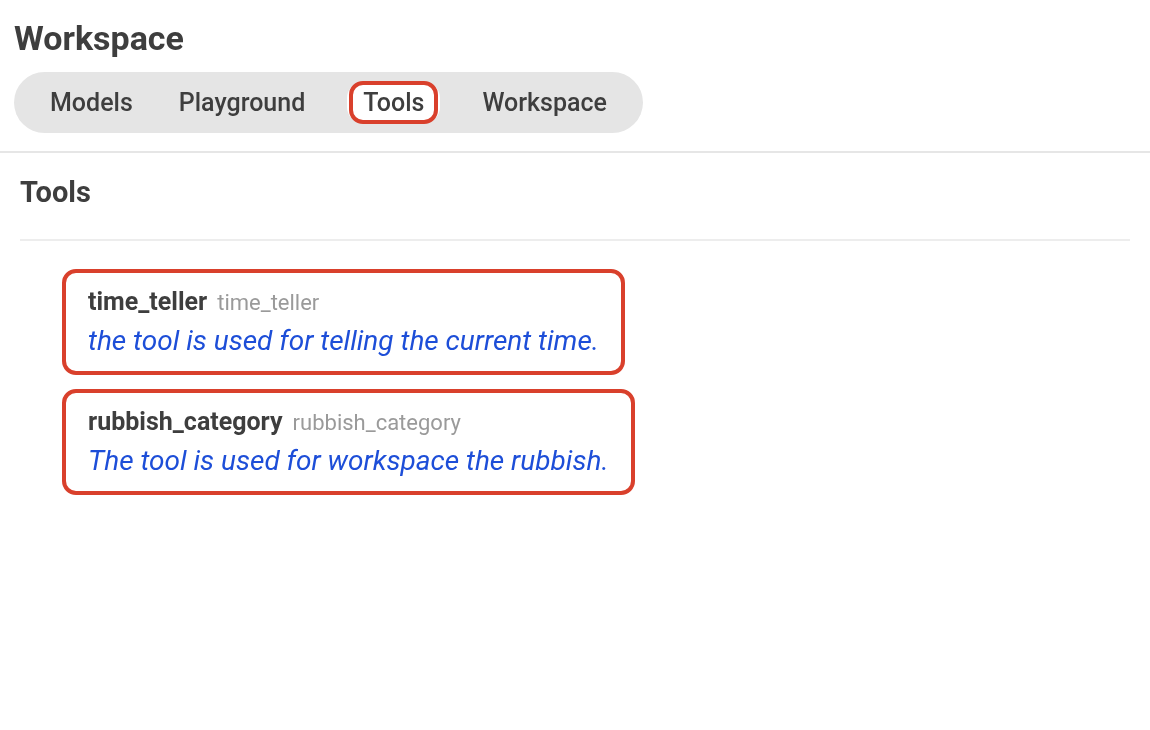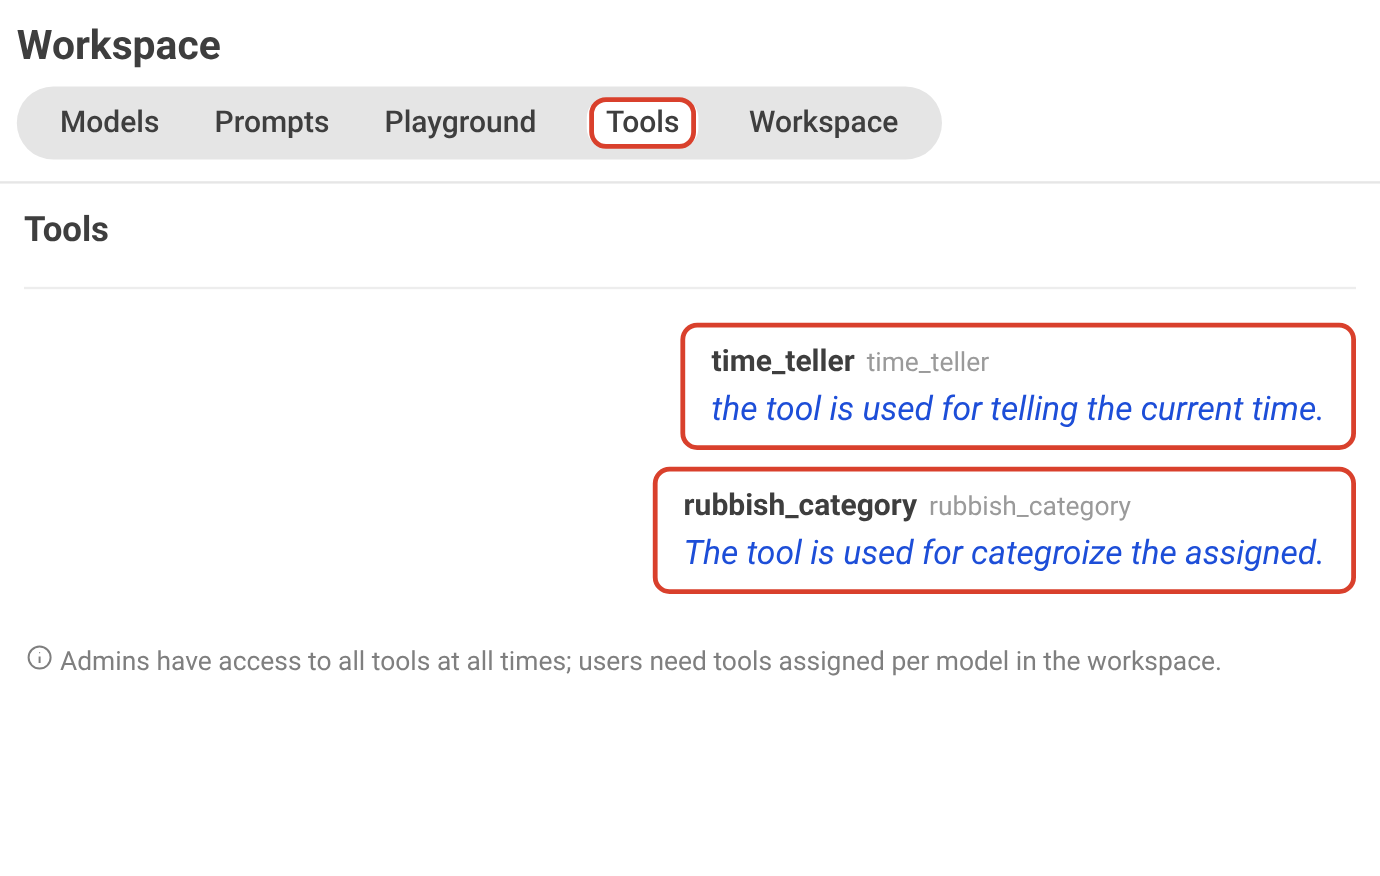--- a/index.html
+++ b/index.html
@@ -95,21 +95,20 @@
     .list-divider {
       border-top: 2px solid #ededed;
       margin-bottom: 28px;
     }
     .tool-list {
       display: flex;
       flex-direction: column;
       gap: 14px;
       padding-left: 42px;
       margin-bottom: 42px;
-      align-items: flex-end;
     }
     .tool-card {
       border: 4px solid #d9402c;
       border-radius: 14px;
       padding: 14px 22px 14px 22px;
       display: inline-block;
       width: fit-content;
       cursor: pointer;
     }
     .tool-title-row {
@@ -151,21 +150,20 @@
     }
   </style>
 </head>
 <body>
 
 <div class="page-title">Workspace</div>
 
 <div class="tabs-wrap">
   <div class="tabs">
     <div class="tab">Models</div>
-    <div class="tab">Prompts</div>
     <div class="tab">Playground</div>
     <span class="active-wrapper">
       <div class="tab active-highlight">Tools</div>
     </span>
     <div class="tab">Workspace</div>
   </div>
 </div>
 
 <div class="divider-full"></div>
 
@@ -182,27 +180,17 @@
         <span class="tool-slug">time_teller</span>
       </div>
       <div class="tool-desc">the tool is used for telling the current time.</div>
     </div>
 
     <div class="tool-card">
       <div class="tool-title-row">
         <span class="tool-title">rubbish_category</span>
         <span class="tool-slug">rubbish_category</span>
       </div>
-      <div class="tool-desc">The tool is used for categroize the assigned.</div>
+      <div class="tool-desc">The tool is used for workspace the rubbish.</div>
     </div>
   </div>
 
-  <div class="footer-note">
-    <span class="info-icon">
-      <svg viewBox="0 0 24 24">
-          <circle cx="12" cy="12" r="10"></circle>
-          <line x1="12" y1="11" x2="12" y2="17"></line>
-          <circle cx="12" cy="7.5" r="0.6" fill="#7f7f7f" stroke="none"></circle>
-        </svg>
-    </span>
-    <span>Admins have access to all tools at all times; users need tools assigned per model in the workspace.</span>
-  </div>
 </div>
 
 </body></html>

